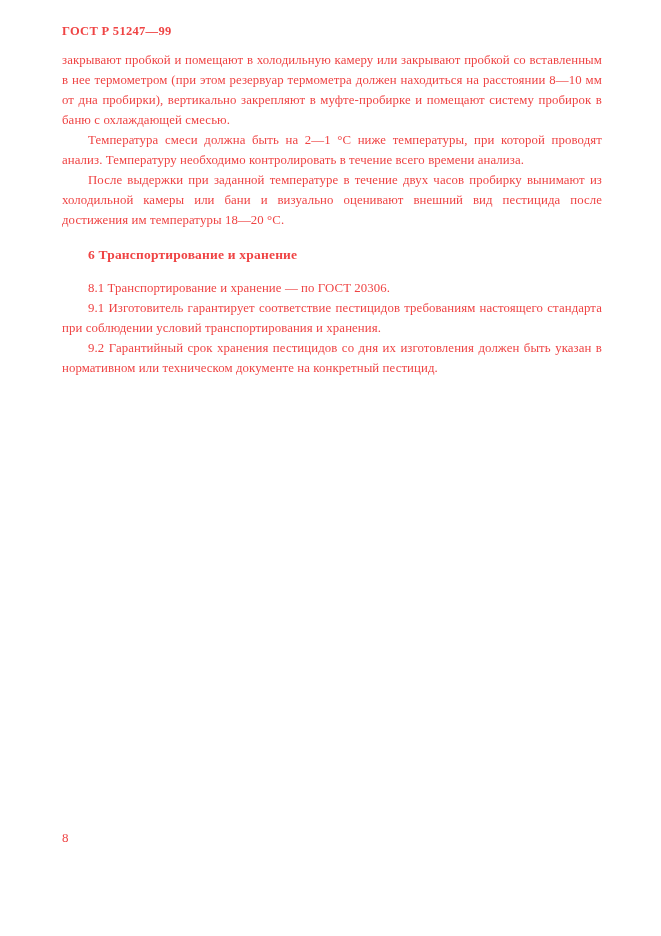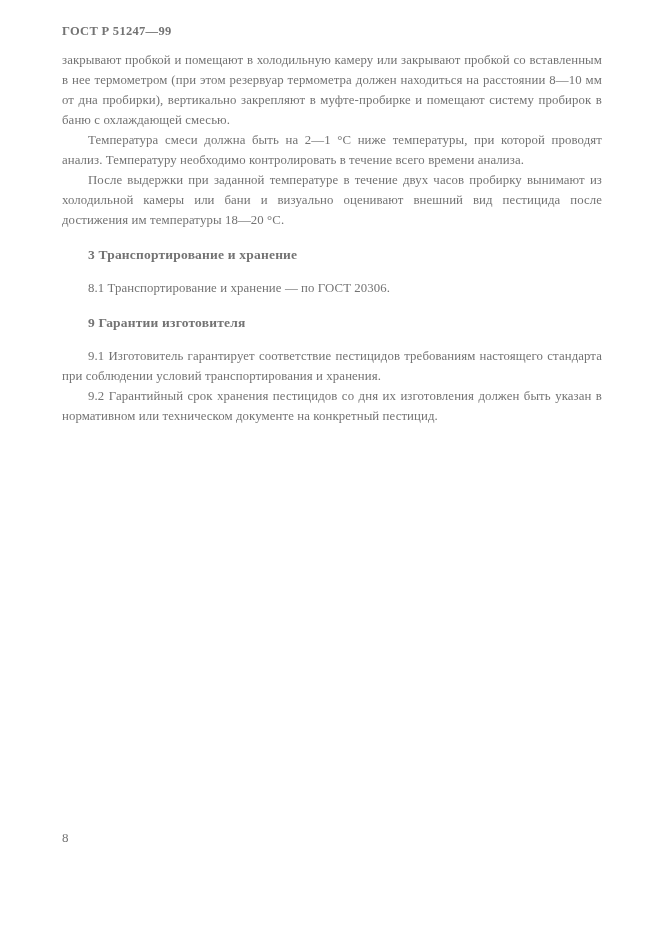--- a/index.html
+++ b/index.html
@@ -6,21 +6,21 @@
     margin: 0;
     padding: 0;
     background: #ffffff;
   }
   .page {
     position: relative;
     width: 661px;
     height: 936px;
     background: #ffffff;
     font-family: "Liberation Serif", "DejaVu Serif", serif;
-    color: #737373;
+    color: #ef4444;
     overflow: hidden;
   }
   .doc-header {
     position: absolute;
     top: 24px;
     left: 62px;
     font-size: 12.5px;
     font-weight: bold;
     letter-spacing: 0.3px;
   }
@@ -65,26 +65,25 @@
   <div class="doc-header">ГОСТ Р 51247—99</div>
 
   <div class="content">
 
     <p class="no-indent">закрывают пробкой и помещают в холодильную камеру или закрывают пробкой со вставленным в нее термометром (при этом резервуар термометра должен находиться на расстоянии 8—10 мм от дна пробирки), вертикально закрепляют в муфте-пробирке и помещают систему пробирок в баню с охлаждающей смесью.</p>
 
     <p>Температура смеси должна быть на 2—1 °С ниже температуры, при которой проводят анализ. Температуру необходимо контролировать в течение всего времени анализа.</p>
 
     <p>После выдержки при заданной температуре в течение двух часов пробирку вынимают из холодильной камеры или бани и визуально оценивают внешний вид пестицида после достижения им температуры 18—20 °С.</p>
 
-    <h2>3  Транспортирование и хранение</h2>
+    <h2>6  Транспортирование и хранение</h2>
 
     <p>8.1  Транспортирование и хранение — по ГОСТ 20306.</p>
 
 
-    <h2>9  Гарантии изготовителя</h2>
 
     <p>9.1  Изготовитель гарантирует соответствие пестицидов требованиям настоящего стандарта при соблюдении условий транспортирования и хранения.</p>
 
     <p>9.2  Гарантийный срок хранения пестицидов со дня их изготовления должен быть указан в нормативном или техническом документе на конкретный пестицид.</p>
 
   </div>
 
   <div class="page-number">8</div>
 
 </div>

